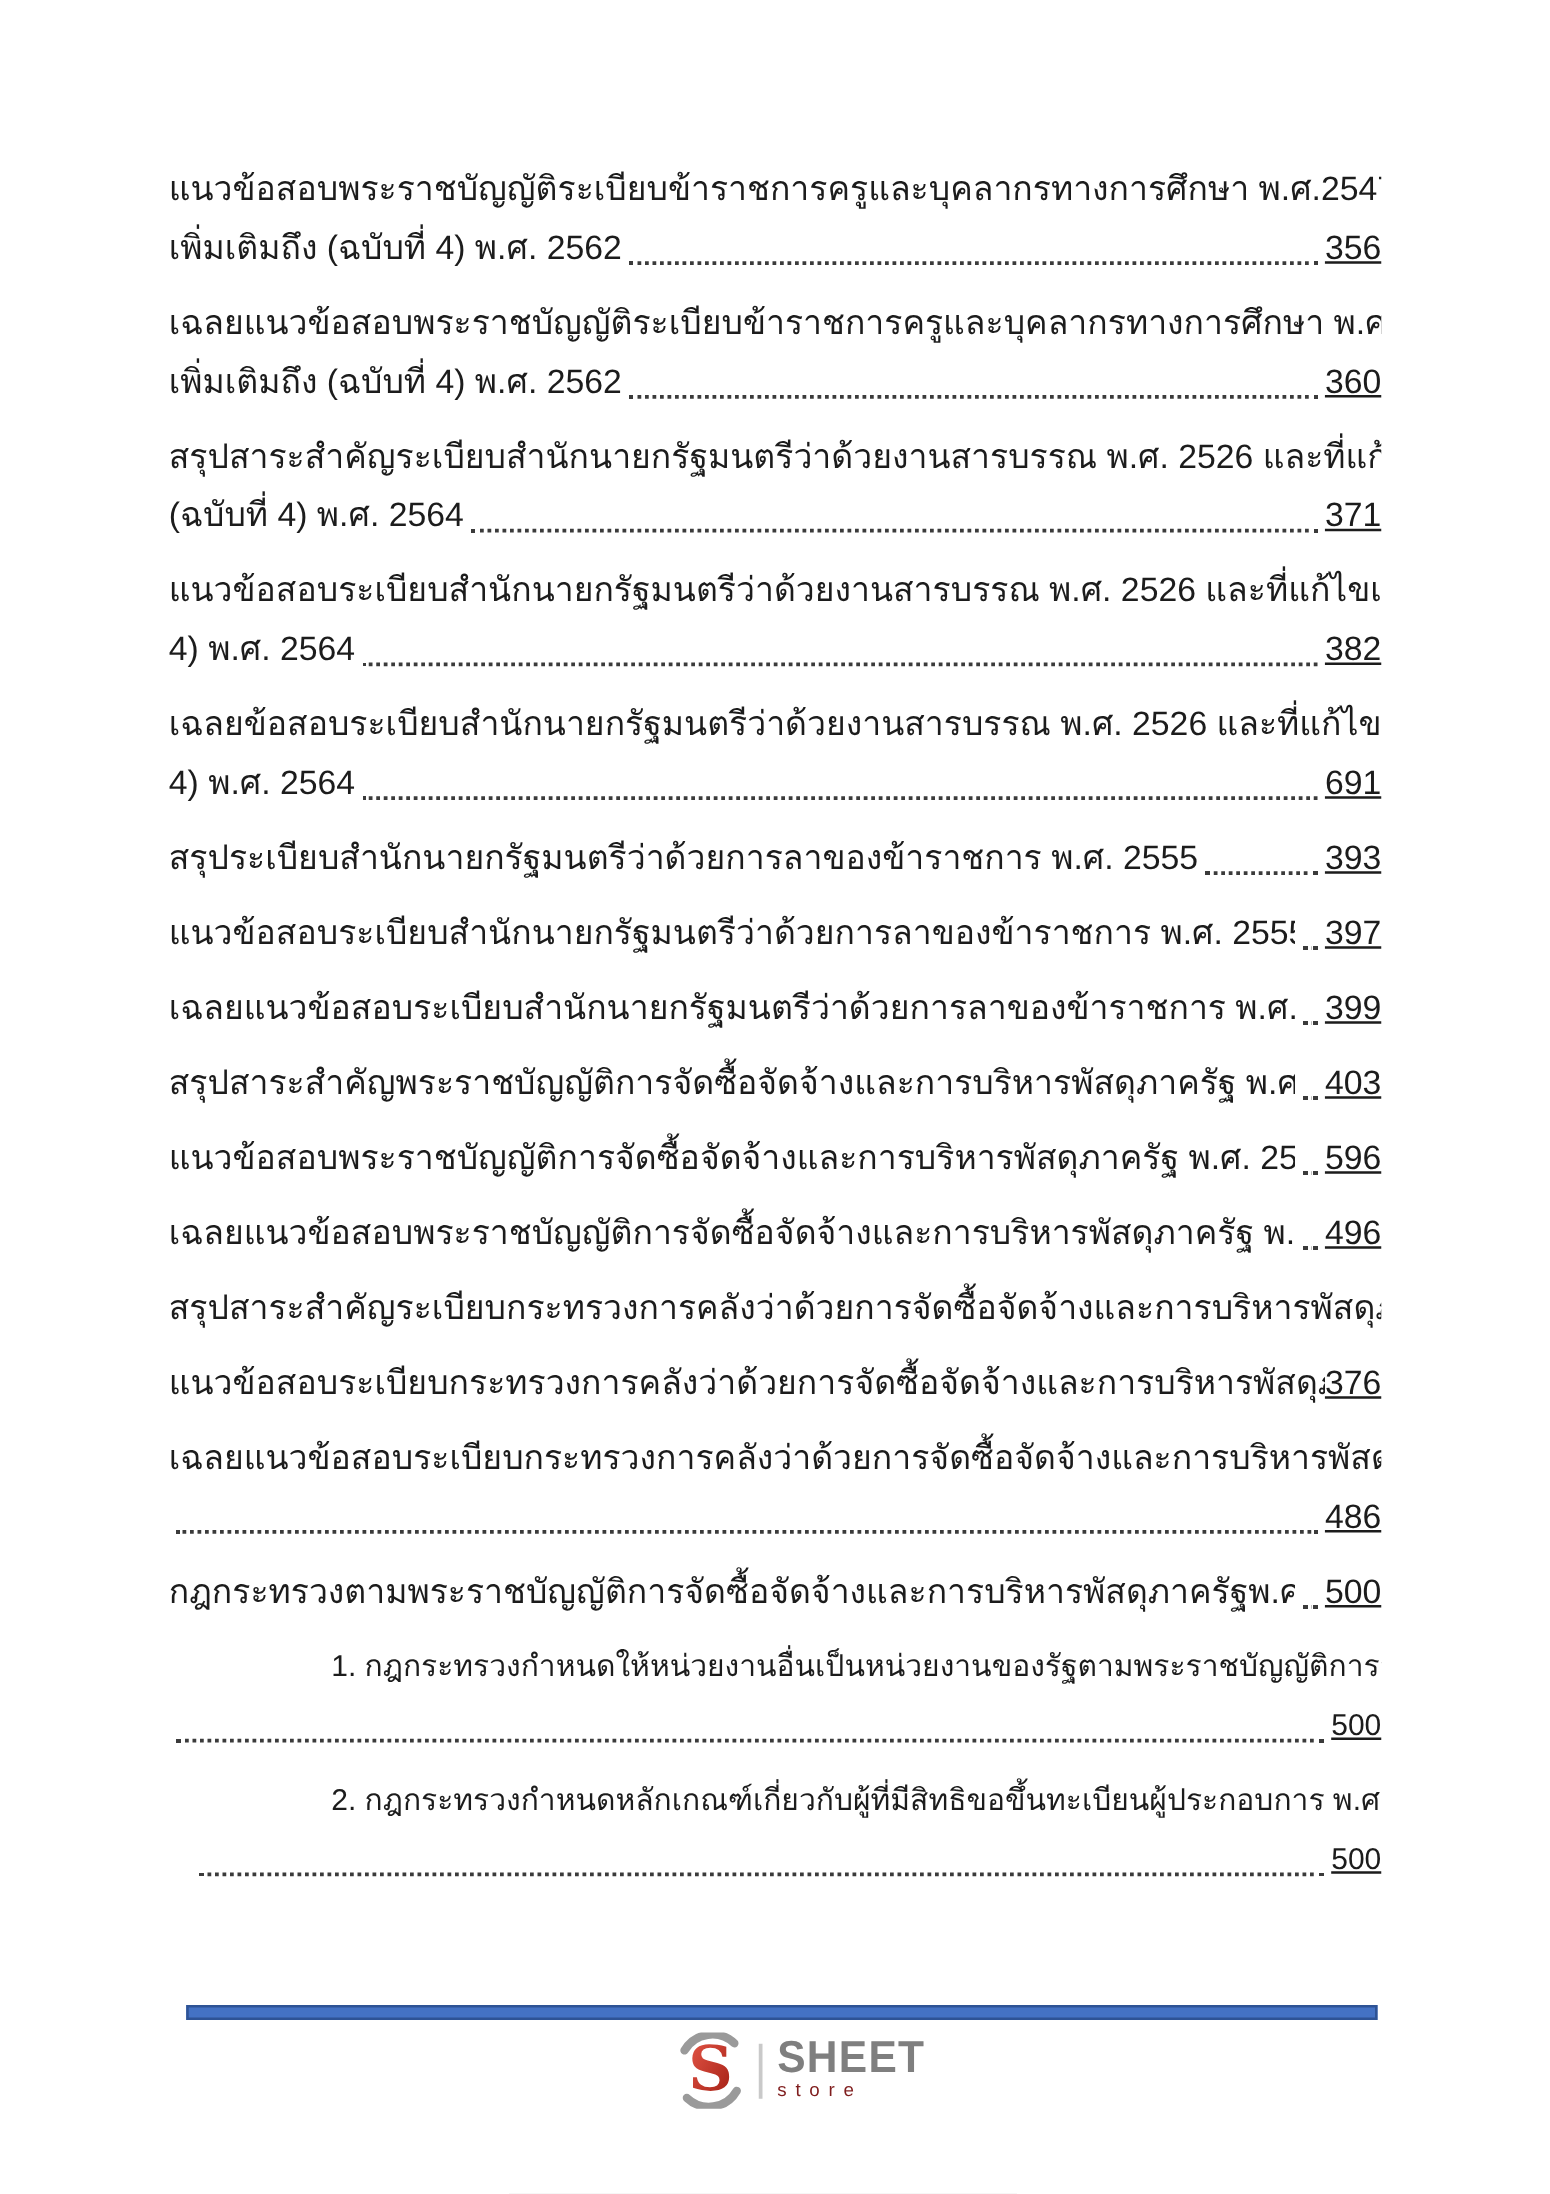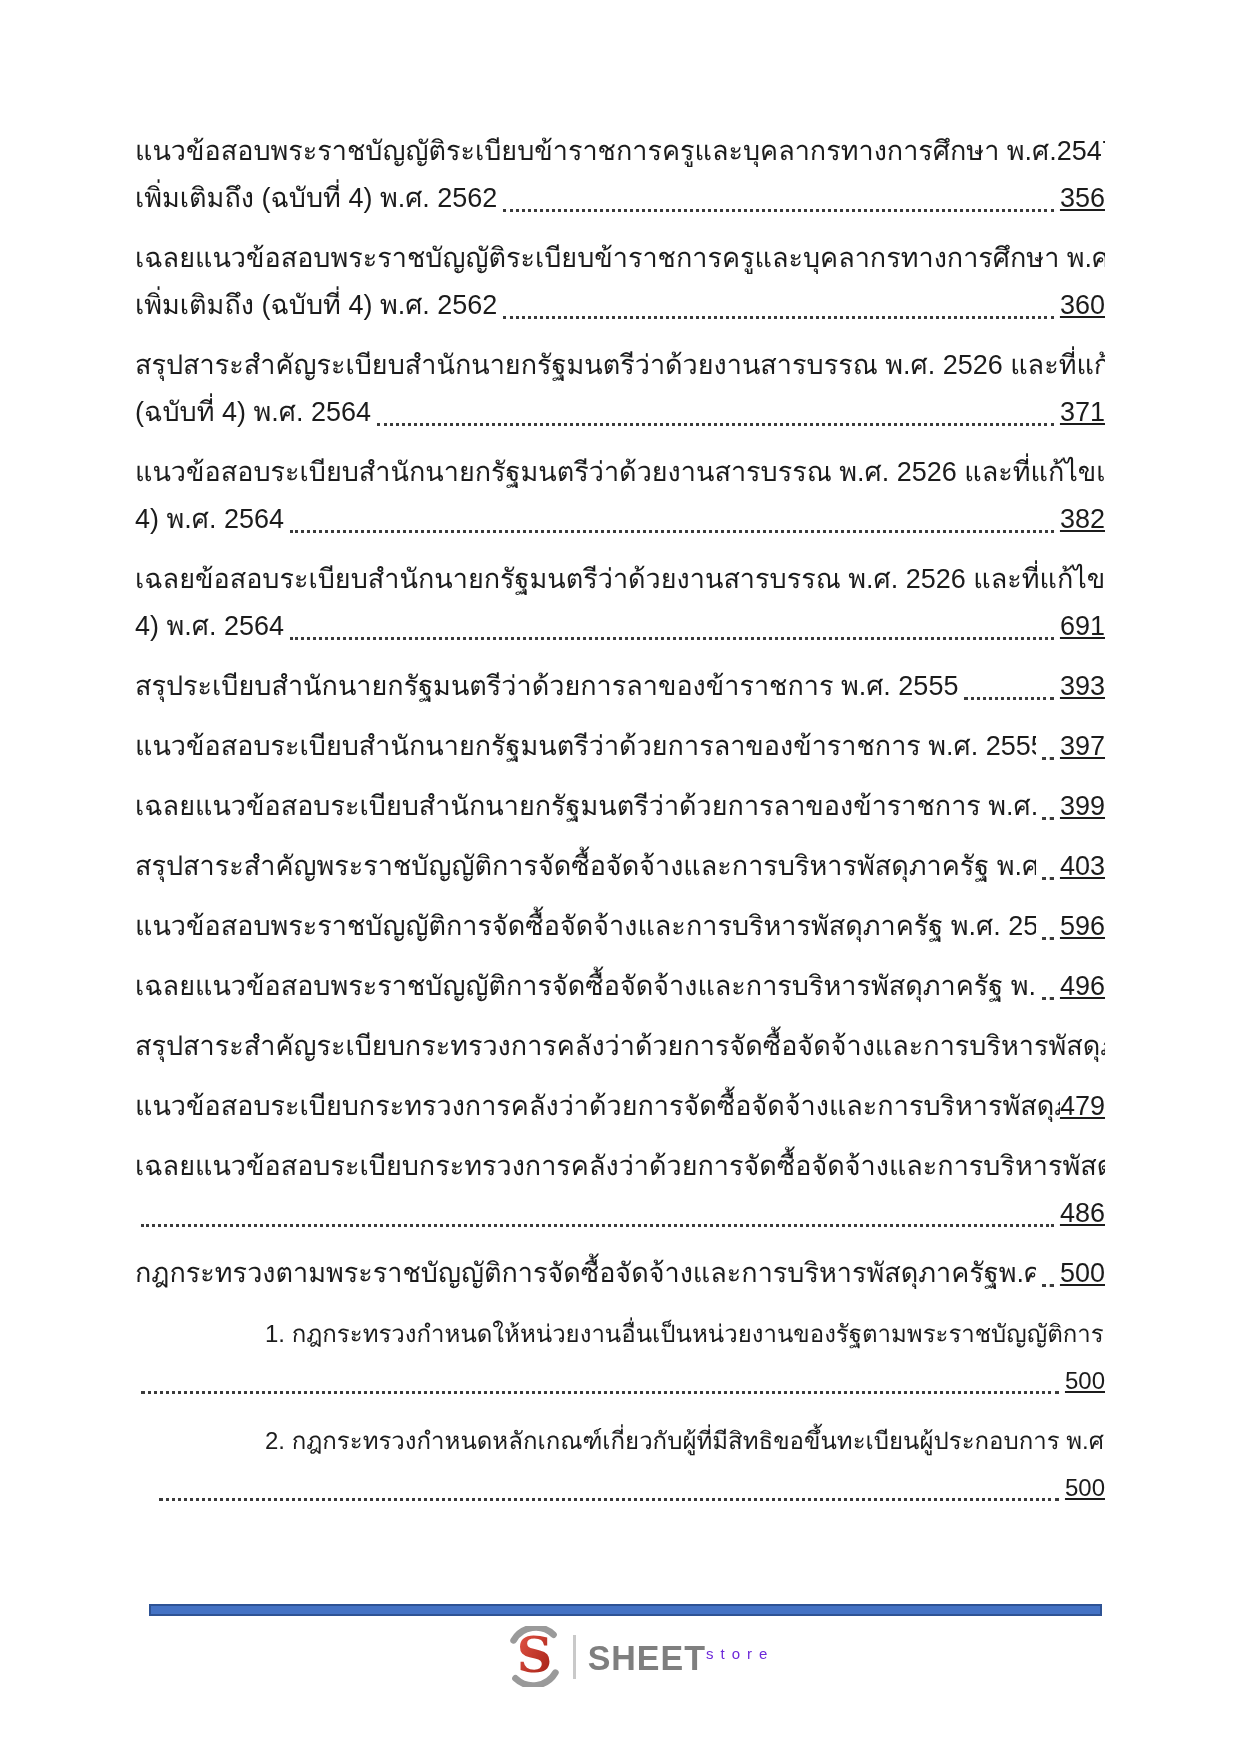--- a/index.html
+++ b/index.html
@@ -71,36 +71,35 @@
     align-items: center;
     transform: translateX(20px);
   }
   .logo-mark { display: block; }
   .logo-sep {
     width: 3px;
     height: 44px;
     background: #c9c9c9;
     margin: 0 12px 0 10px;
   }
-  .logo-texts { display: flex; flex-direction: row; }
+  .logo-texts { display: flex; flex-direction: column; }
   .logo-title {
     font-size: 34px;
     font-weight: bold;
     color: #7f7f7f;
     letter-spacing: 1px;
     line-height: 30px;
     transform: scaleY(1.05);
   }
   .logo-sub {
     font-size: 15px;
-    color: #6d28d9;
+    color: #7f1d1d;
     letter-spacing: 7px;
     line-height: 18px;
     margin-top: 3px;
-    text-align: right;
   }
 </style>
 </head>
 <body>
 
 <div class="page">
 
   <div class="content">
     <div>
         <div class="toc-entry">
@@ -196,21 +195,21 @@
           </div>
         </div>
         <div class="toc-entry">
           <div class="toc-line">
             <span class="toc-text">สรุปสาระสำคัญระเบียบกระทรวงการคลังว่าด้วยการจัดซื้อจัดจ้างและการบริหารพัสดุภาครัฐ พ.ศ.2560</span>
           </div>
         </div>
         <div class="toc-entry">
           <div class="toc-line">
             <span class="toc-text">แนวข้อสอบระเบียบกระทรวงการคลังว่าด้วยการจัดซื้อจัดจ้างและการบริหารพัสดุภาครัฐ พ.ศ. 2560</span>
-            <span class="toc-page pushed">479</span>
+            <span class="toc-page pushed">376</span>
           </div>
         </div>
         <div class="toc-entry">
           <div class="toc-line">
             <span class="toc-text">เฉลยแนวข้อสอบระเบียบกระทรวงการคลังว่าด้วยการจัดซื้อจัดจ้างและการบริหารพัสดุภาครัฐ พ.ศ.2560</span>
           </div>
           <div class="toc-line">
             <span class="toc-text"></span>
             <span class="leader"></span>
             <span class="toc-page">486</span>

